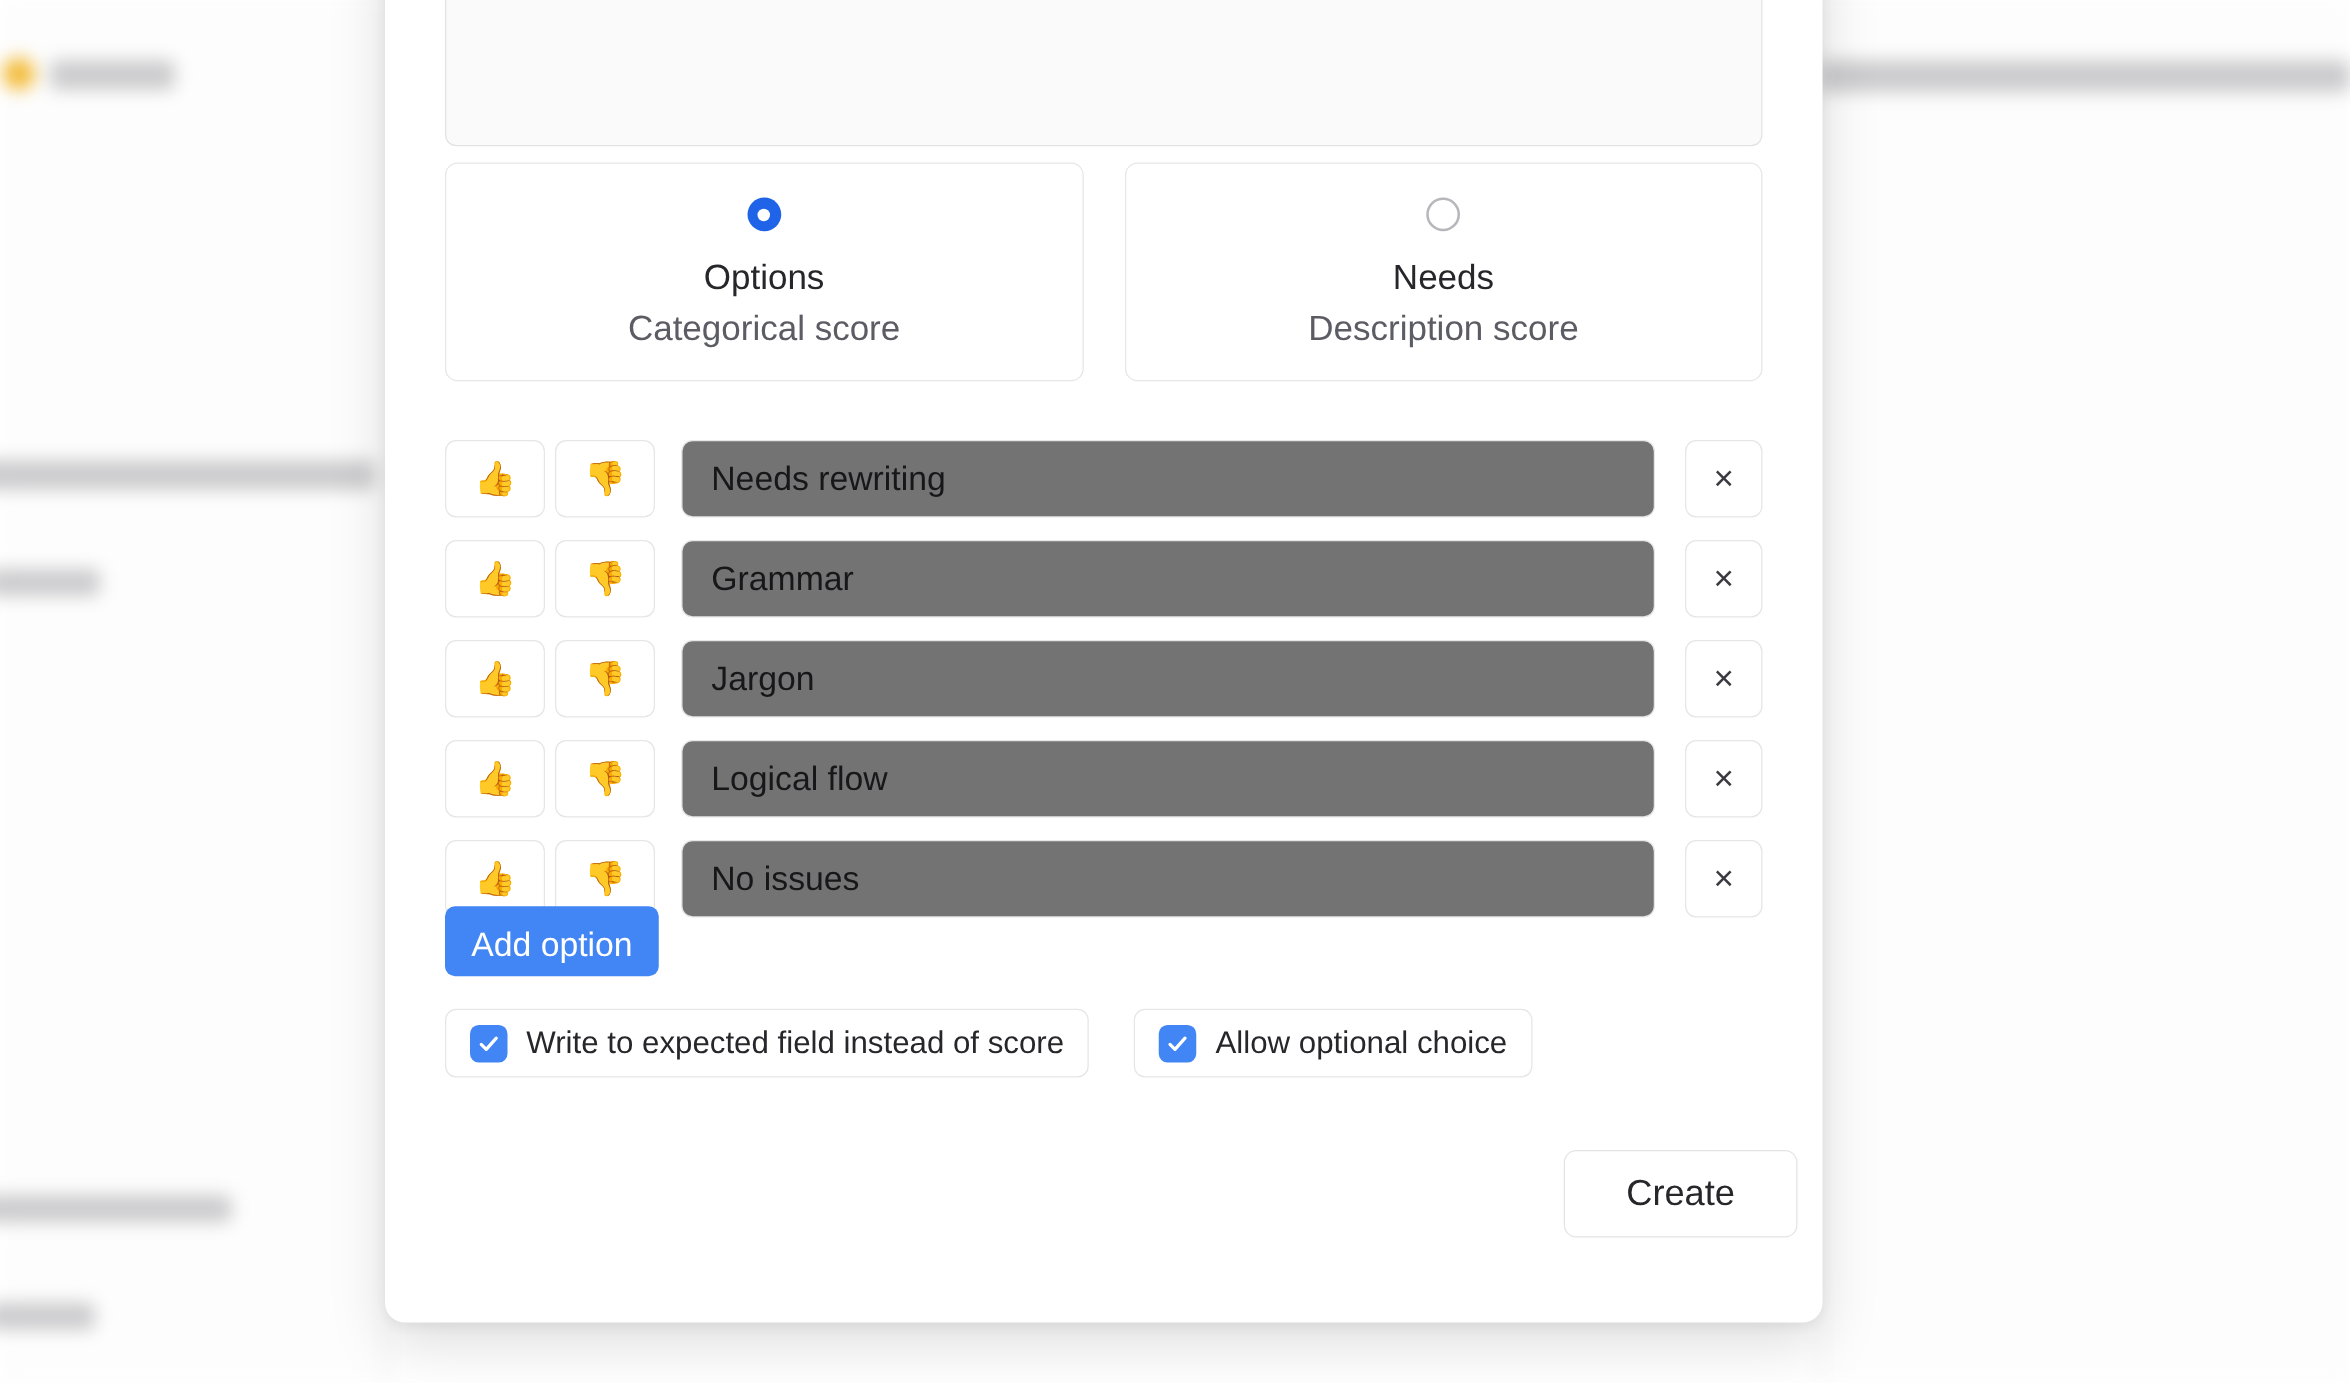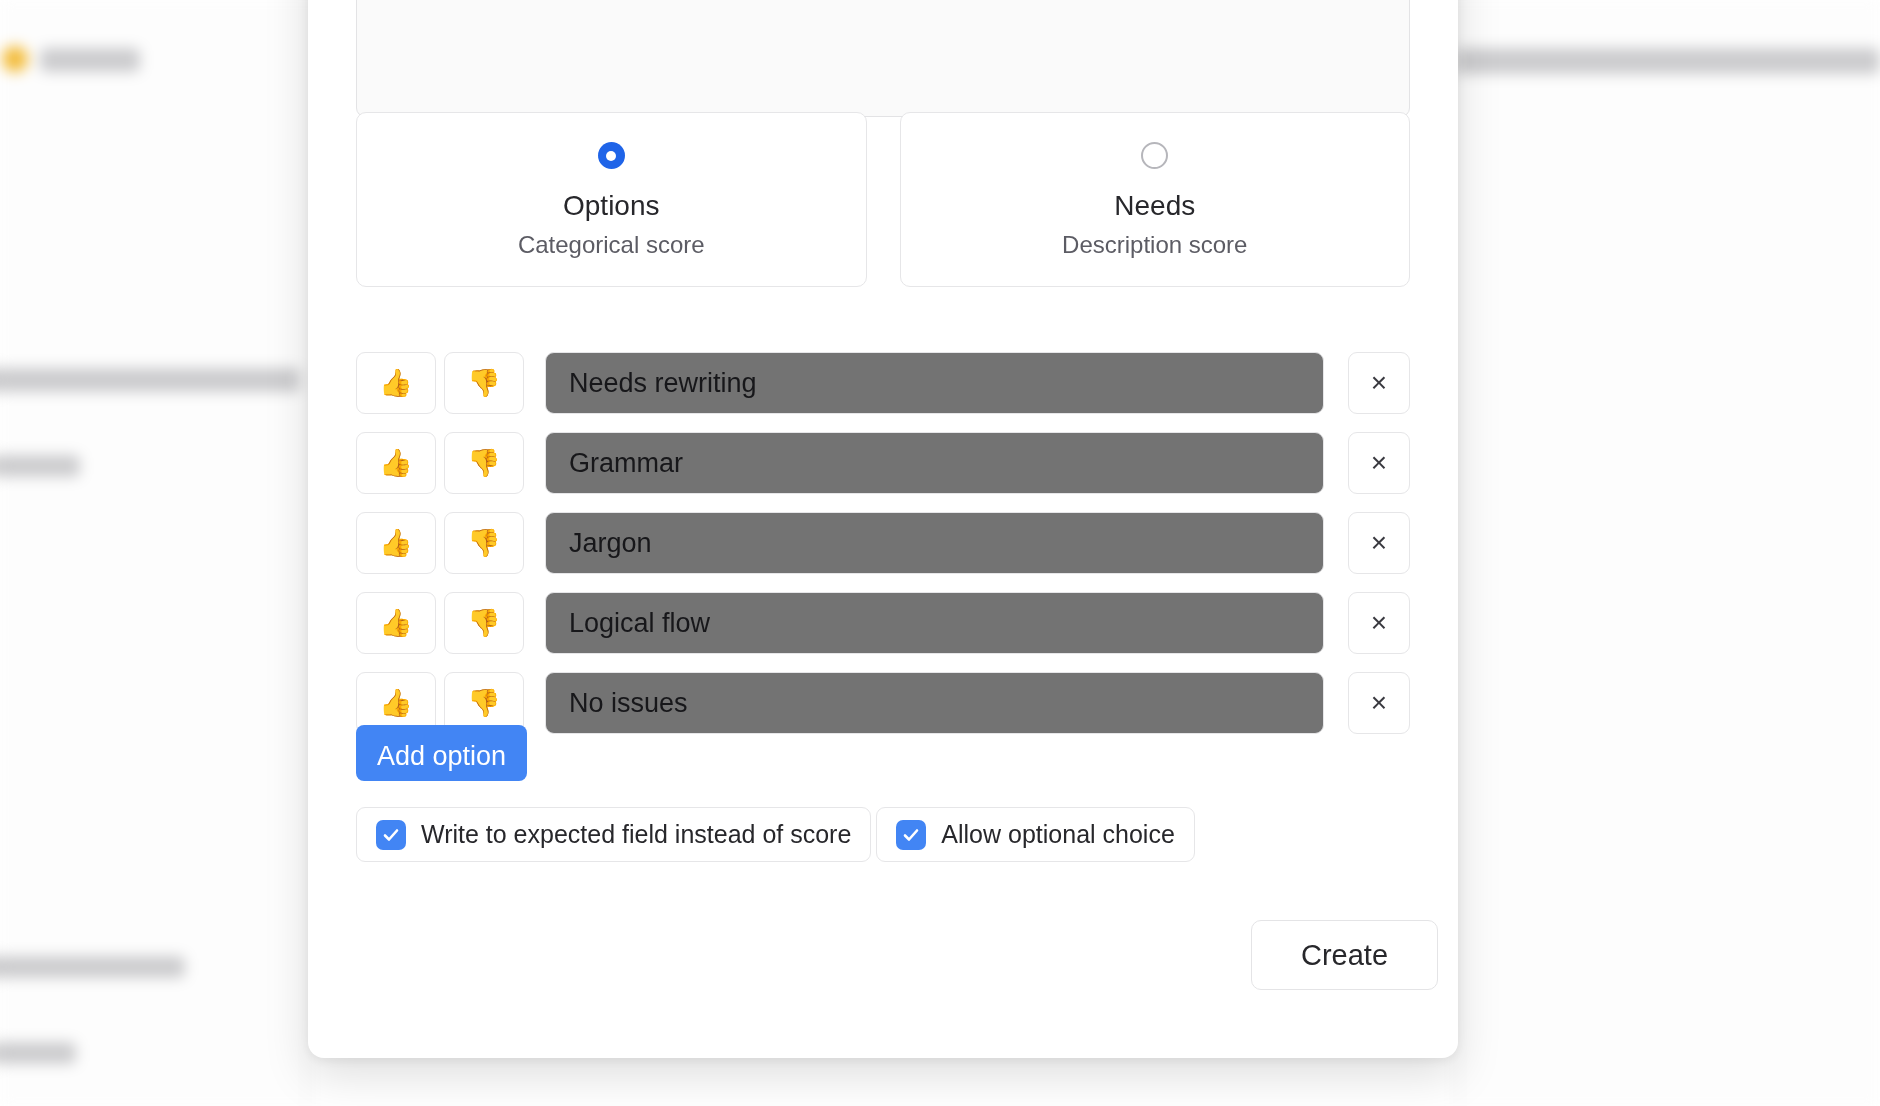--- a/index.html
+++ b/index.html
@@ -61,21 +61,21 @@
     padding: 13px 16px;
     line-height: 1.25;
     resize: none;
     outline: none;
     font-family: "Liberation Sans", sans-serif;
   }
   .desc-area::placeholder { color: #9a9aa0; }
 
   
   .type-row {
-    position: absolute; left: 0; top: 232px;
+    position: absolute; left: 0; top: 250px;
     width: 1054px; display: flex; gap: 33px;
   }
   .type-card {
     flex: 1;
     height: 175px;
     border: 1px solid #e6e6e8;
     border-radius: 10px;
     background: #fff;
     display: flex; flex-direction: column;
     align-items: center; justify-content: center;
@@ -92,21 +92,21 @@
     border: none;
     position: relative;
     margin-bottom: 23px;
   }
   .radio-sel::after {
     content: ""; position: absolute;
     left: 8.5px; top: 8.5px; width: 10px; height: 10px;
     border-radius: 50%; background: #fff;
   }
   .type-title { font-size: 28px; color: #27272b; line-height: 1; margin-bottom: 13px; }
-  .type-sub { font-size: 24px; color: #5c5c64; line-height: 1; }
+  .type-sub { font-size: 28px; color: #5c5c64; line-height: 1; }
 
   
   .options { position: absolute; left: 0; top: 472px; width: 1054px; }
   .opt-row { display: flex; align-items: center; height: 62px; margin-bottom: 18px; }
   .emoji-btn {
     width: 80px; height: 62px;
     border: 1px solid #e6e6e8;
     border-radius: 9px;
     background: #fff;
     display: flex; align-items: center; justify-content: center;
@@ -149,21 +149,21 @@
     color: #fff;
     border: none;
     border-radius: 8px;
     font-size: 27px;
     cursor: pointer;
     font-family: "Liberation Sans", sans-serif;
   }
 
   .check-row {
     position: absolute; left: 0; top: 927px;
-    display: flex; gap: 5px;
+    display: flex; gap: 36px;
   }
   .check-pill {
     display: flex; align-items: center;
     height: 55px;
     border: 1px solid #e6e6e8;
     border-radius: 9px;
     background: #fff;
     padding: 0 19px;
     cursor: pointer;
   }

